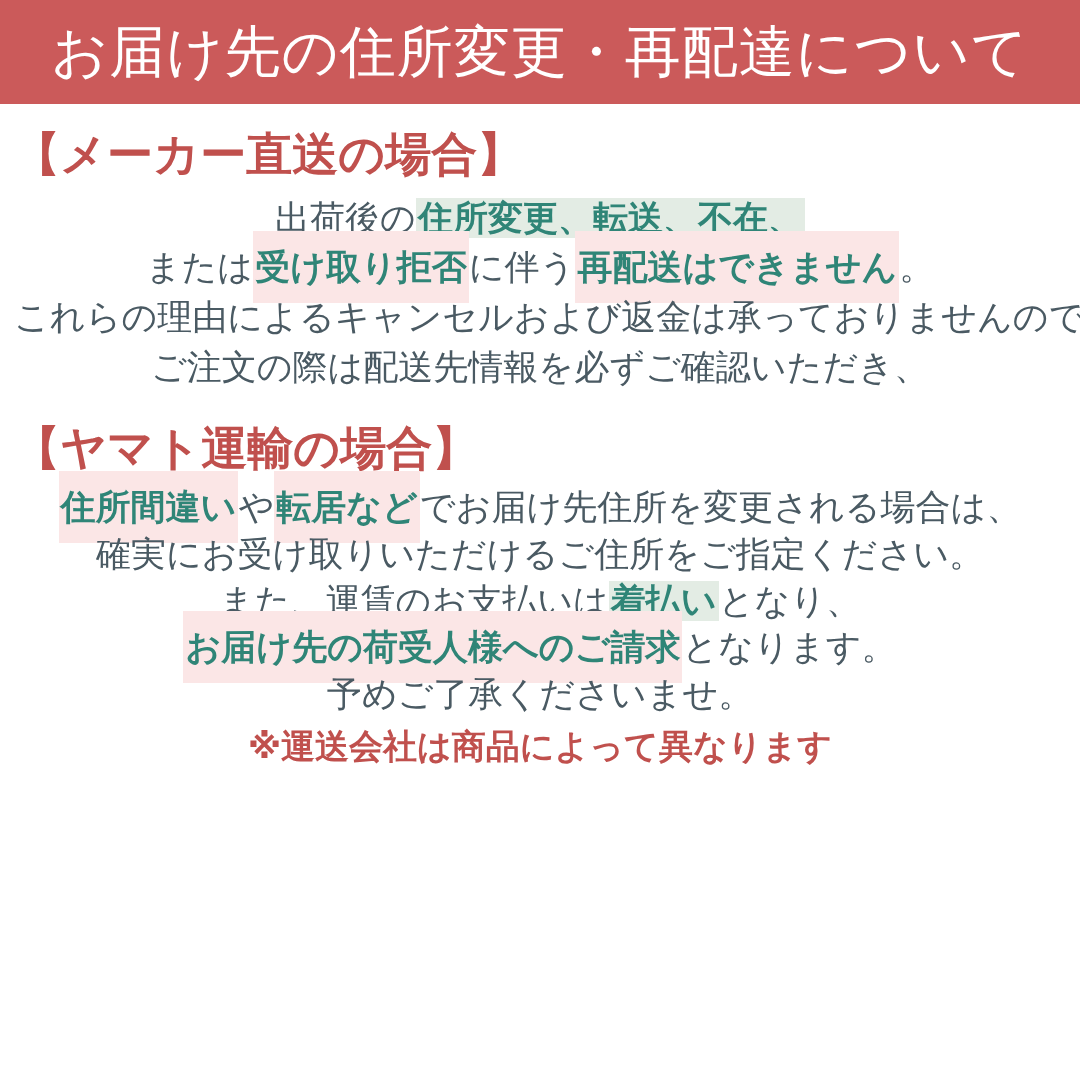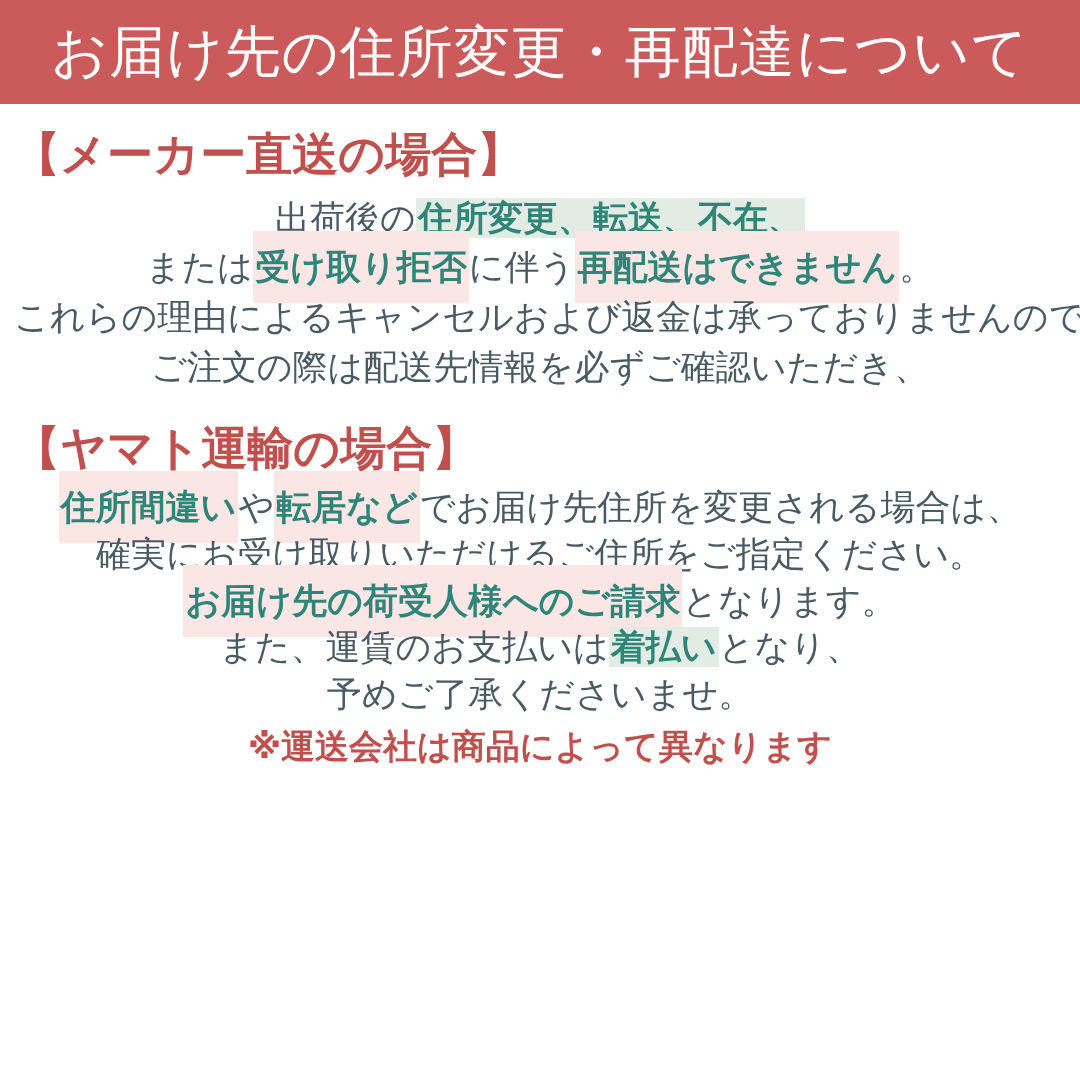--- a/index.html
+++ b/index.html
@@ -122,25 +122,25 @@
     <p class="line tight">
       <span class="hl-pink">住所間違い</span><span>や</span><span class="hl-pink">転居など</span><span>でお届け先住所を変更される場合は、</span>
     </p>
 
 
     <p class="line tight">
       <span>確実にお受け取りいただけるご住所をご指定ください。</span>
     </p>
 
     <p class="line tight">
-      <span class="hl-pink">お届け先の荷受人様へのご請求</span><span>となります。</span>
+      <span>また、運賃のお支払いは</span><span class="hl-green">着払い</span><span>となり、</span>
     </p>
 
     <p class="line tight">
-      <span>また、運賃のお支払いは</span><span class="hl-green">着払い</span><span>となり、</span>
+      <span class="hl-pink">お届け先の荷受人様へのご請求</span><span>となります。</span>
     </p>
 
     <p class="line tight">
       <span>予めご了承くださいませ。</span>
     </p>
 
     <div class="note">※運送会社は商品によって異なります</div>
 
   </div>
 </div>

